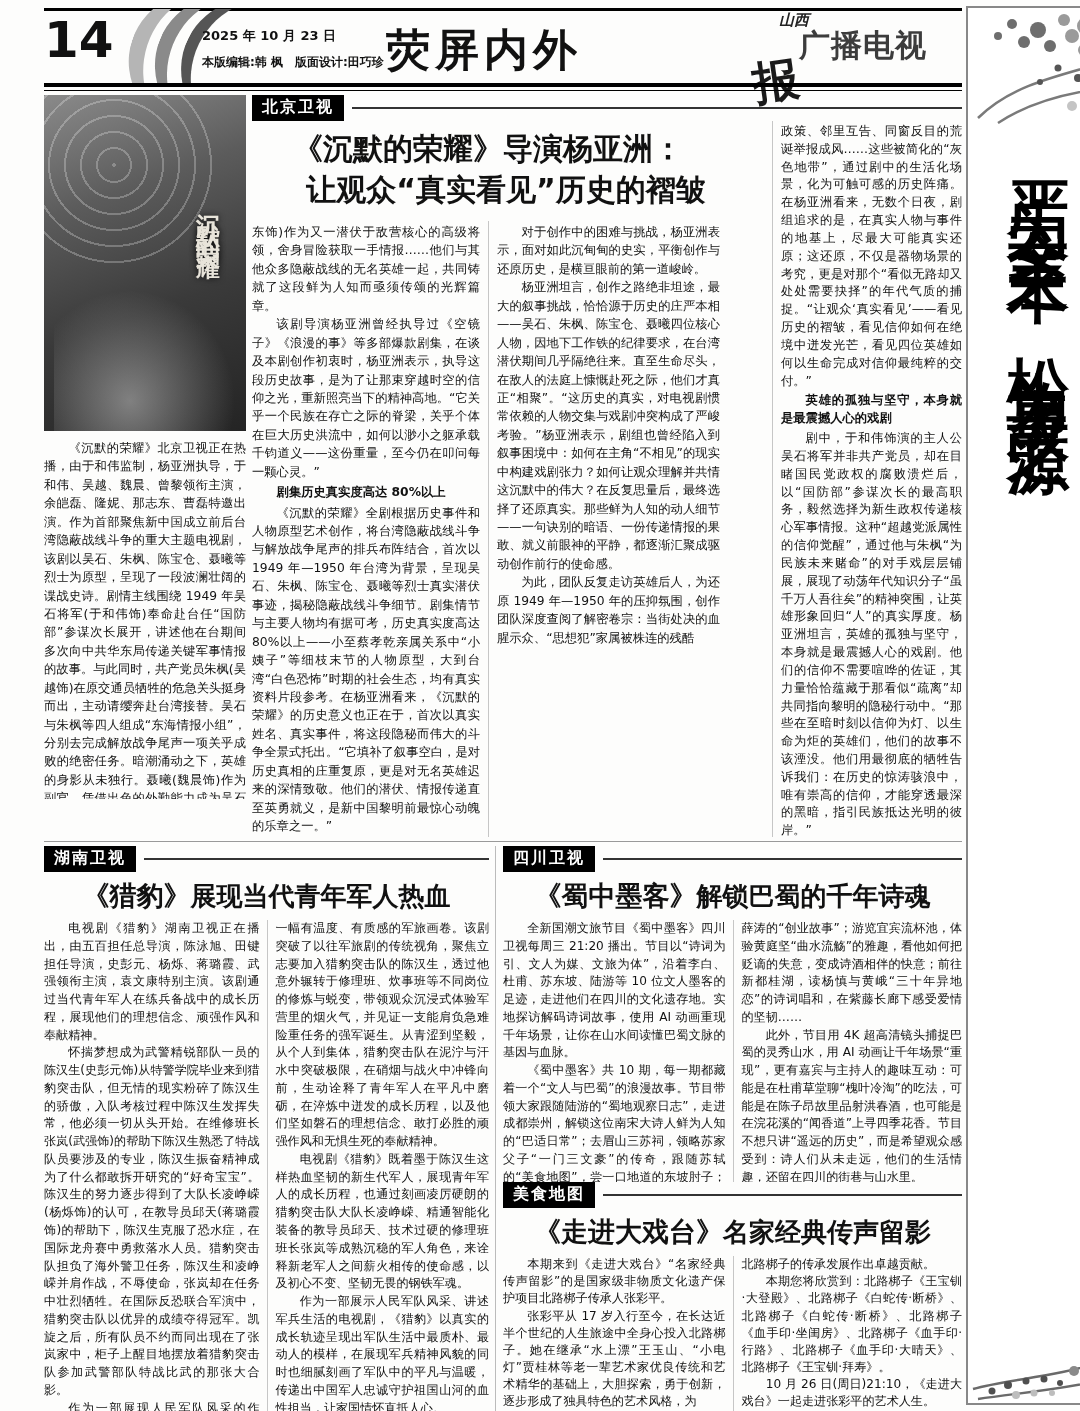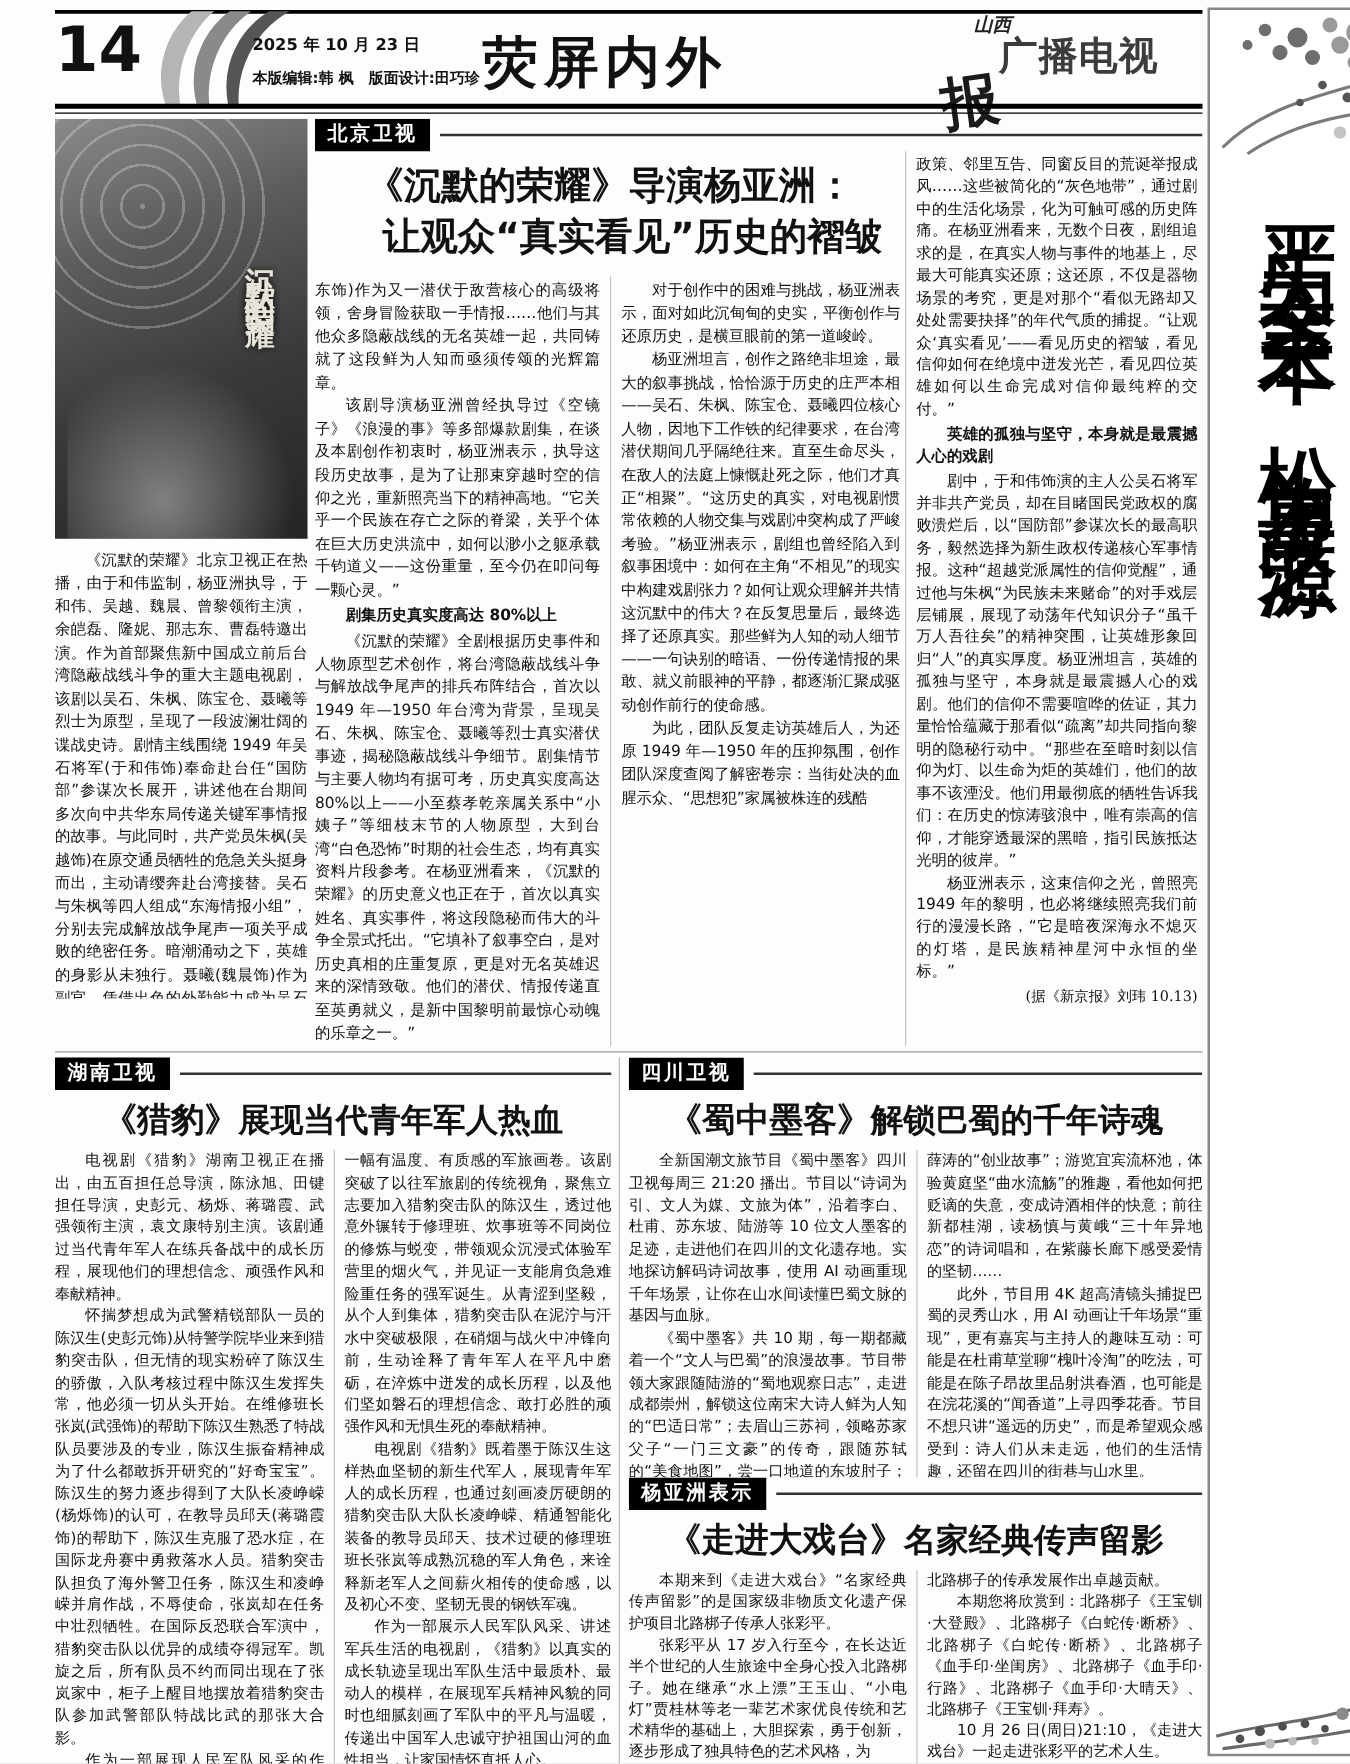--- a/index.html
+++ b/index.html
@@ -38,21 +38,21 @@
           background:linear-gradient(160deg,#8a8a8a 0%,#5c5c5c 30%,#3a3a3a 62%,#242424 100%);}
   .poster:before{content:"";position:absolute;left:-30px;top:-30px;width:200px;height:200px;border-radius:50%;
           background:repeating-radial-gradient(circle at 50% 50%,rgba(255,255,255,.25) 0 2px,rgba(255,255,255,0) 2px 16px);}
   .poster:after{content:"";position:absolute;left:10px;bottom:0;width:190px;height:150px;
           background:radial-gradient(ellipse at 40% 80%,rgba(210,210,210,.5),rgba(0,0,0,0) 65%);}
   .poster-title{position:absolute;right:22px;top:100px;writing-mode:vertical-rl;color:#e8e4da;
           font-family:"DejaVu Serif","Liberation Serif",serif;font-size:24px;font-weight:bold;letter-spacing:10px;
           text-shadow:0 0 6px rgba(0,0,0,.8);z-index:2;}
   .bj-intro{margin-top:8px;font-size:12px;line-height:1.5;height:360px;overflow:hidden;}
   .bj-right{flex:1;display:flex;flex-direction:column;min-width:0;}
-  .bj-cols{display:flex;flex:1;min-height:0;}
+  .bj-cols{display:flex;flex:1;min-height:0;gap:48px;}
   .bj-mid{width:472px;display:flex;flex-direction:column;flex:0 0 auto;}
   .bj-headline{height:100px;text-align:center;font-weight:bold;padding-top:8px;box-sizing:border-box;}
   .bj-headline .h1line{font-size:30px;line-height:1.35;}
   .bj-headline .h2line{font-size:30px;line-height:1.35;text-indent:1.2em;}
   .bj-two{display:flex;flex:1;min-height:0;}
   .colblock{box-sizing:border-box;font-size:12.3px;line-height:1.5;overflow:hidden;text-align:justify;}
   .bj-c1{width:236px;padding:2px 8px 0 0;}
   .bj-c2{width:236px;padding:2px 4px 0 8px;border-left:1px solid #c6c6c6;}
   .bj-c3{width:234px;padding:2px 0 0 8px;border-left:1px solid #c6c6c6;line-height:1.45;}
   
@@ -205,21 +205,21 @@
               </div>
             <div class="half second colblock">
                 <p class="para flush">薛涛的“创业故事”；游览宜宾流杯池，体验黄庭坚“曲水流觞”的雅趣，看他如何把贬谪的失意，变成诗酒相伴的快意；前往新都桂湖，读杨慎与黄峨“三十年异地恋”的诗词唱和，在紫藤长廊下感受爱情的坚韧……</p>
                 <p class="para indent">此外，节目用 4K 超高清镜头捕捉巴蜀的灵秀山水，用 AI 动画让千年场景“重现”，更有嘉宾与主持人的趣味互动：可能是在杜甫草堂聊“槐叶冷淘”的吃法，可能是在陈子昂故里品射洪春酒，也可能是在浣花溪的“闻香道”上寻四季花香。节目不想只讲“遥远的历史”，而是希望观众感受到：诗人们从未走远，他们的生活情趣，还留在四川的街巷与山水里。</p>
               </div>
           </div>
         </div>
 
         <div class="shanxi">
           <div class="channel-row">
-            <span class="channel-label">杨亚洲表示</span>
+            <span class="channel-label">美食地图</span>
             <span class="channel-rule"></span>
           </div>
           <div class="sub-headline">
             <span class="strong">《走进大戏台》</span><span class="rest">名家经典传声留影</span>
           </div>
           <div class="two-cols">
             <div class="half first colblock">
                 <p class="para indent">本期来到《走进大戏台》“名家经典传声留影”的是国家级非物质文化遗产保护项目北路梆子传承人张彩平。</p>
                 <p class="para indent">张彩平从 17 岁入行至今，在长达近半个世纪的人生旅途中全身心投入北路梆子。她在继承“水上漂”王玉山、“小电灯”贾桂林等老一辈艺术家优良传统和艺术精华的基础上，大胆探索，勇于创新，逐步形成了独具特色的艺术风格，为</p>
               </div>

